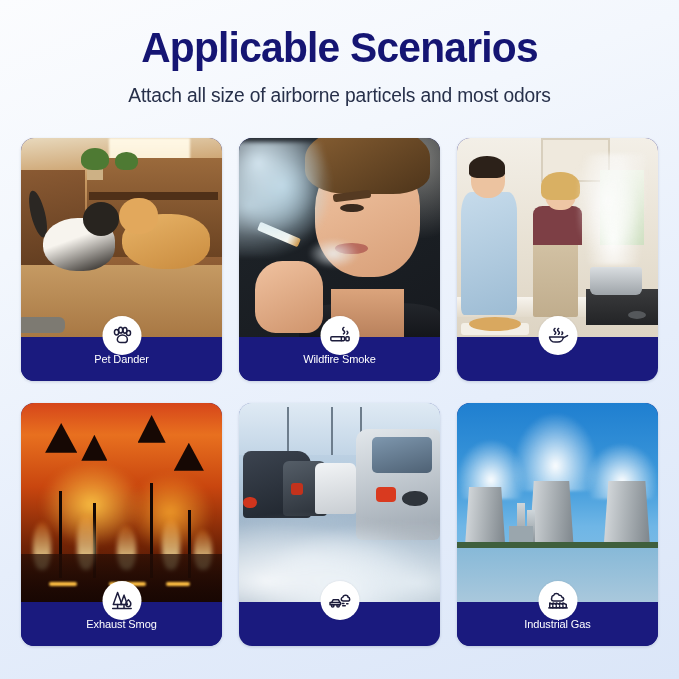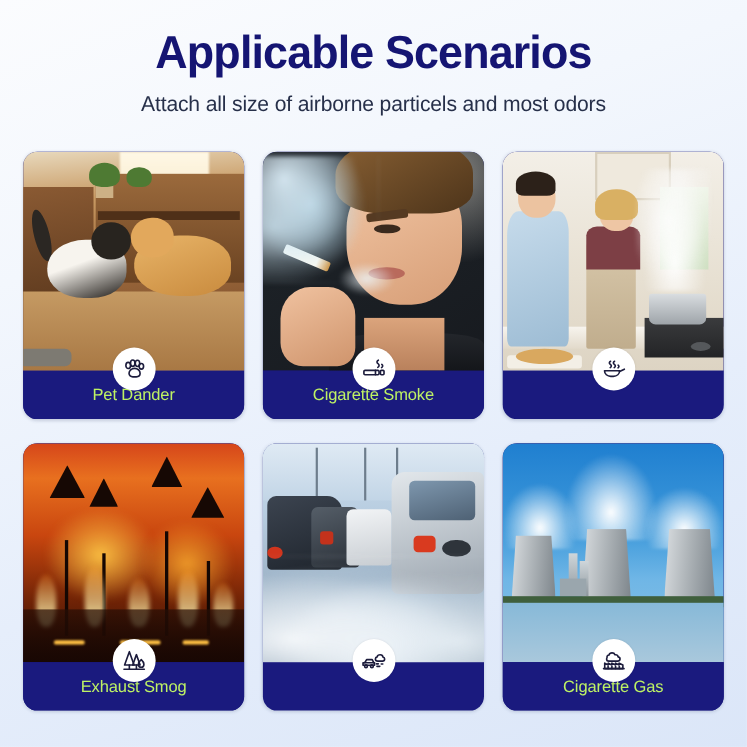--- a/index.html
+++ b/index.html
@@ -77,22 +77,22 @@
     position: absolute;
     left: 0; right: 0; bottom: 0;
     height: 44px;
     background: #1a1a7e;
     display: flex;
     align-items: center;
     justify-content: center;
   }
 
   .card-label-text {
-    color: #bef264;
-    font-size: 15px;
+    color: #ffffff;
+    font-size: 11px;
     letter-spacing: -0.1px;
     white-space: nowrap;
   }
 
   
   .card-badge {
     position: absolute;
     left: 50%;
     bottom: 26px;
     transform: translateX(-50%);
@@ -344,21 +344,21 @@
     <div class="card-badge">
       <svg width="23" height="23" viewBox="0 0 24 24">
         <rect class="ic" x="2.4" y="13.3" width="14.4" height="4.1" rx="1.1"></rect>
         <line class="ic" x1="13.4" y1="13.3" x2="13.4" y2="17.4"></line>
         <rect class="ic" x="18.1" y="13.3" width="3.4" height="4.1" rx="0.9"></rect>
         <path class="ic" d="M15.6 10.4c1.6-.9 1.6-2.5.2-3.5-1.4-1-1.3-2.5.3-3.3"></path>
         <path class="ic" d="M19.2 10.6c1.3-.8 1.4-2.1.2-3"></path>
       </svg>
     </div>
     <div class="card-label-bar">
-      <span class="card-label-text">Cigarette Smoke</span>
+      <span class="card-label-text">Wildfire Smoke</span>
     </div>
   </div>
 
   <div class="scenario-card">
     <div class="card-media">
       <div class="card-scene s-cook">
         <div class="ck-upper"></div>
         <div class="ck-window"></div>
         <div class="ck-counter"></div>
         <div class="ck-stove"></div>
@@ -480,17 +480,17 @@
         <path class="ic" d="M5.6 9.1c-.3-1.3.6-2.4 1.9-2.4.3-1.2 1.4-2 2.8-2 1.3 0 2.4.7 2.8 1.8 1.5-.2 2.8.7 3 2 1.2.2 1.9 1.1 1.8 2.2-.1 1.1-1.1 1.9-2.4 1.9H7.3c-1.1 0-2-.7-2.1-1.7-.1-.8.2-1.4.4-1.8z"></path>
         <path class="ic" d="M3.4 19.6v-5.1l3.4 1.7v-1.7l3.4 1.7v-1.7l3.5 1.7v-1.7l3.4 1.7v-1.7l3.5 1.7v3.4z"></path>
         <line class="ic" x1="2.3" y1="19.7" x2="21.7" y2="19.7"></line>
         <line class="ic" x1="6.6" y1="19.6" x2="6.6" y2="17.6"></line>
         <line class="ic" x1="10.2" y1="19.6" x2="10.2" y2="17.6"></line>
         <line class="ic" x1="13.7" y1="19.6" x2="13.7" y2="17.6"></line>
         <line class="ic" x1="17.2" y1="19.6" x2="17.2" y2="17.6"></line>
       </svg>
     </div>
     <div class="card-label-bar">
-      <span class="card-label-text">Cigarette Gas</span>
+      <span class="card-label-text">Industrial Gas</span>
     </div>
   </div>
 
 </div>
 
 </body></html>

